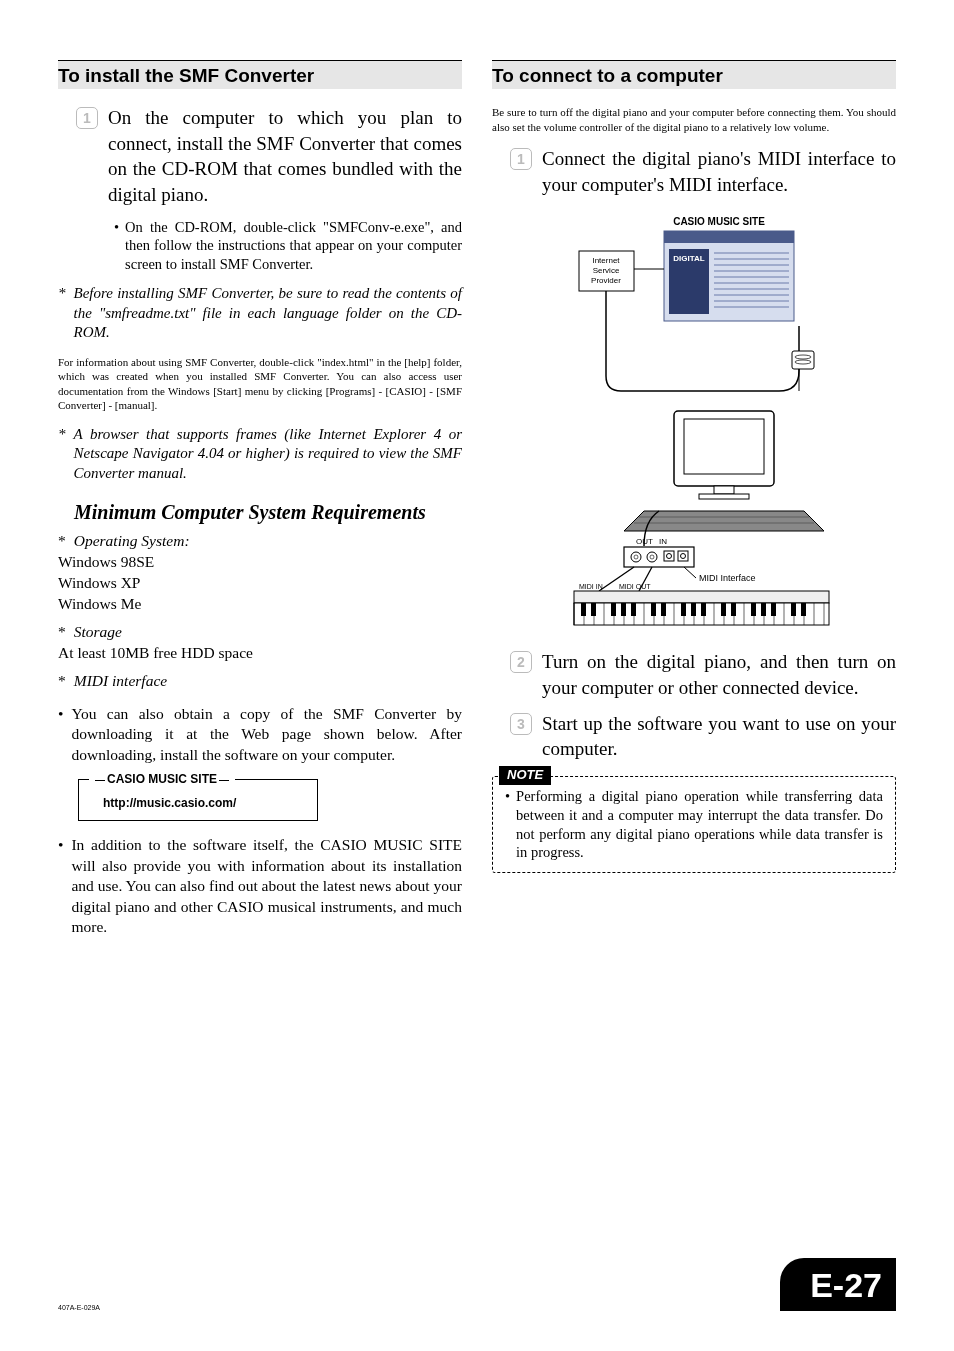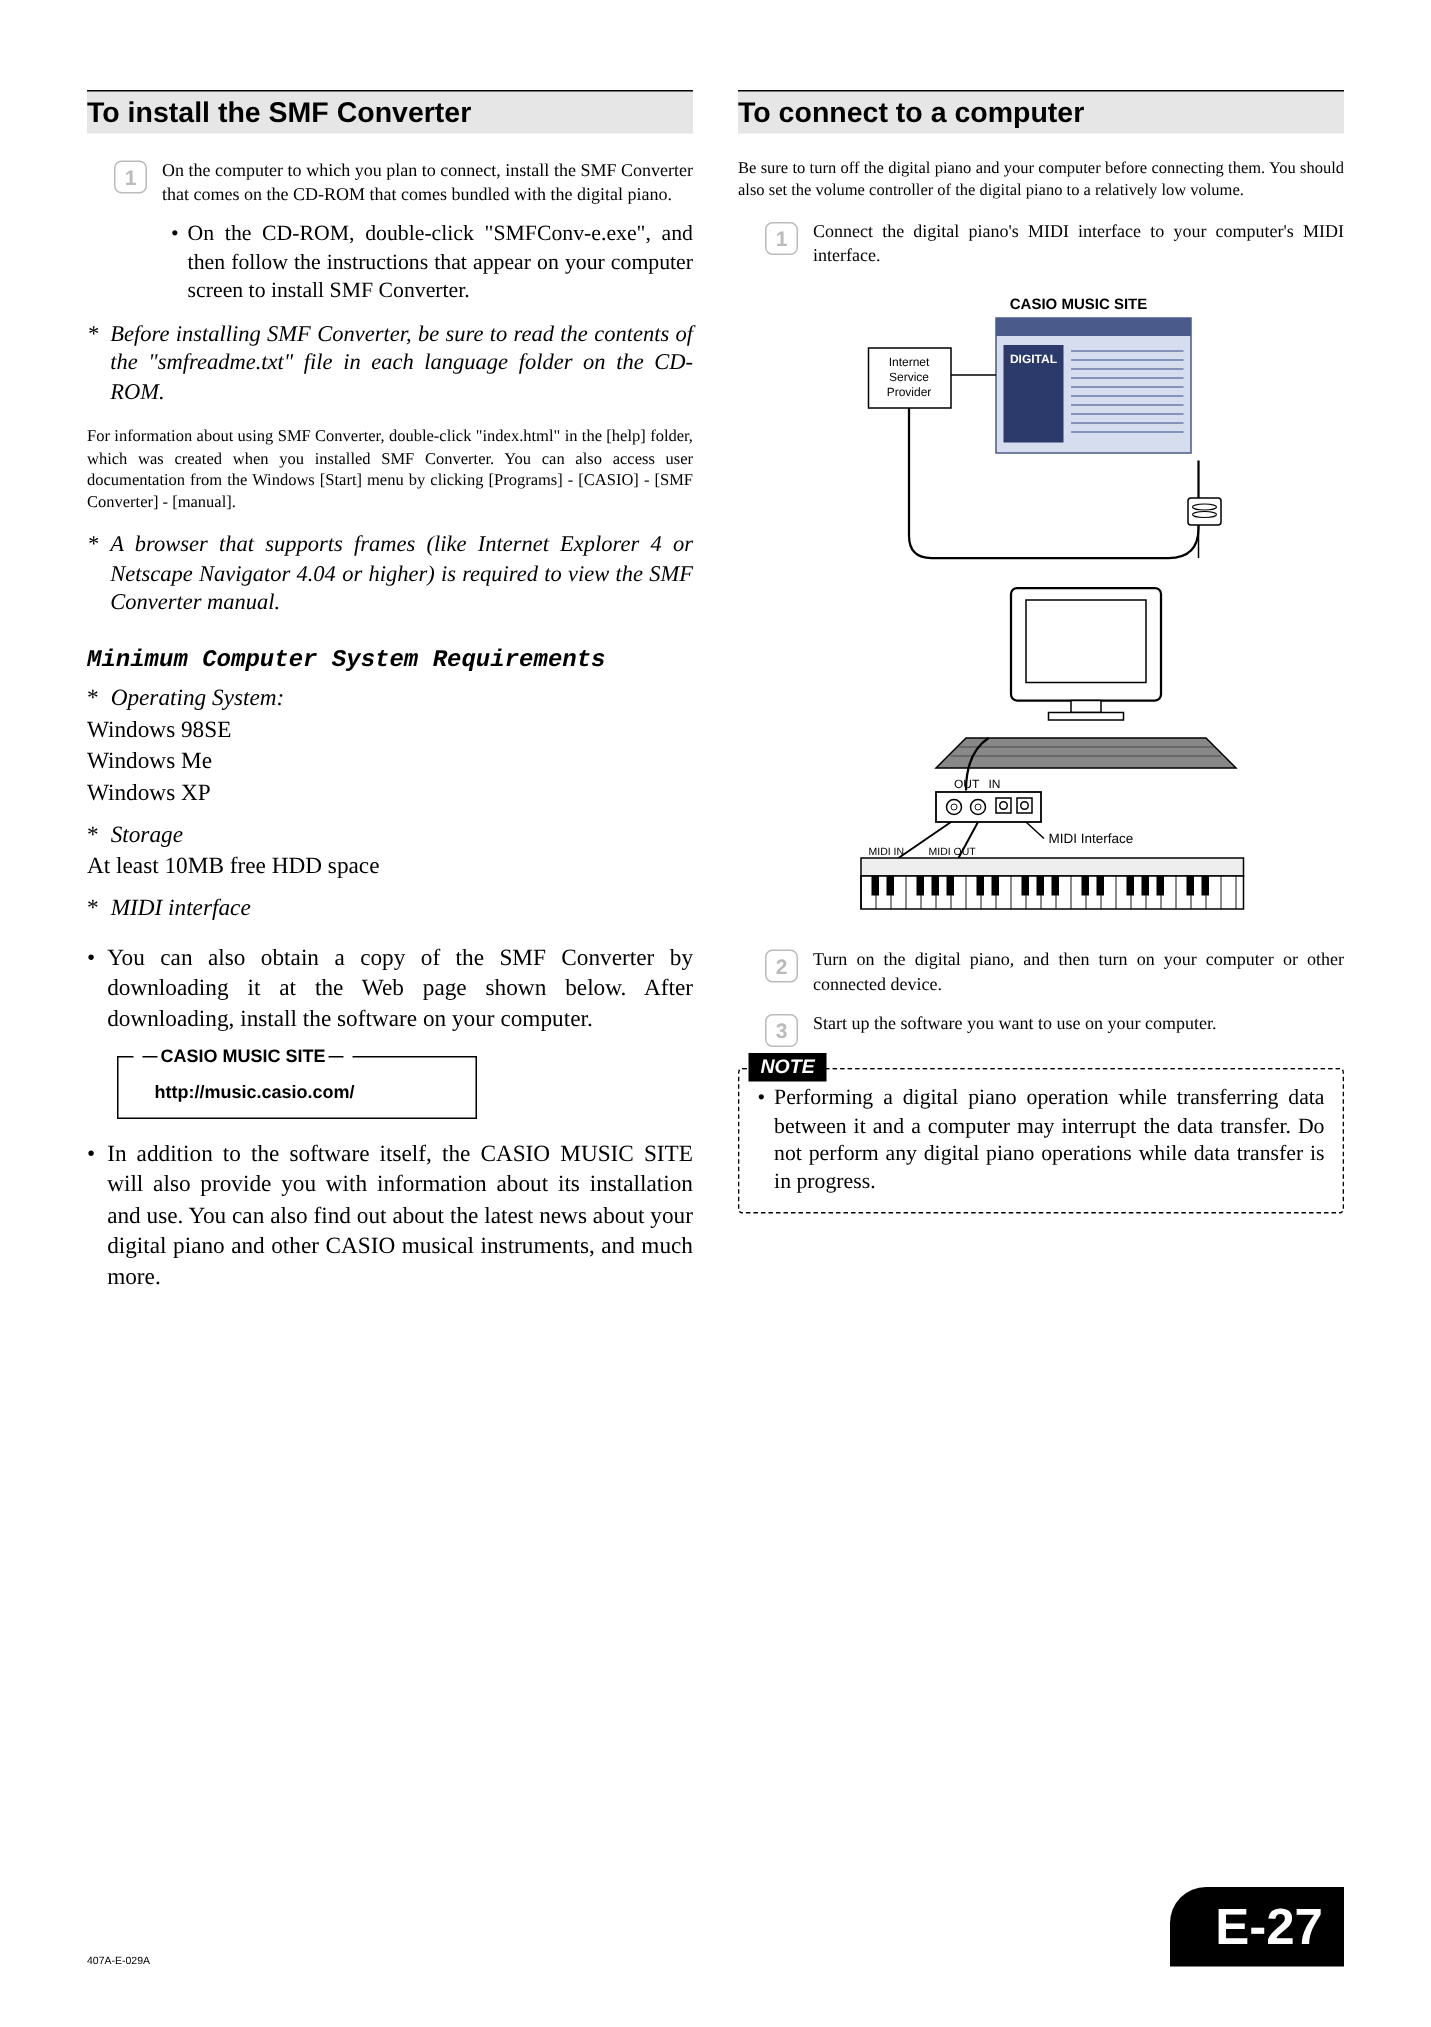--- a/index.html
+++ b/index.html
@@ -5,25 +5,25 @@
   * { box-sizing: border-box; margin: 0; padding: 0; }
   body { font-family: "Times New Roman", serif; background: #fff; color: #000; width: 954px; margin: 0 auto; }
   .page { padding: 60px 58px 40px 58px; position: relative; min-height: 1351px; }
   .header { text-align: right; font-style: italic; font-weight: bold; font-size: 21px; font-family: Arial, sans-serif; border-bottom: 3px solid #000; padding-bottom: 2px; margin-bottom: 44px; }
   .header .thinrule { border-top: 1px solid #000; height: 3px; margin-top: 0; }
   .columns { display: flex; gap: 30px; }
   .col { flex: 1; }
   .section-title { font-family: Arial, sans-serif; font-weight: bold; font-size: 19px; background: #e6e6e6; padding: 4px 4px 2px 0; border-top: 1px solid #000; margin-bottom: 16px; }
   .step { display: flex; align-items: flex-start; gap: 10px; margin: 10px 0 10px 18px; }
   .step-num { width: 22px; height: 22px; border-radius: 5px; background: #fff; border: 1.5px solid #bbb; color: #bbb; font-family: Arial, sans-serif; font-weight: bold; font-size: 14px; display: flex; align-items: center; justify-content: center; flex-shrink: 0; margin-top: 2px; }
-  .step-text { font-size: 12px; line-height: 1.35; text-align: justify; }
+  .step-text { font-size: 19px; line-height: 1.35; text-align: justify; }
   .sub-bullet { margin: 6px 0 6px 56px; font-size: 14.5px; line-height: 1.3; text-align: justify; display: flex; gap: 6px; }
   .star-item { margin: 10px 0 6px 0; font-size: 15px; font-style: italic; line-height: 1.3; text-align: justify; display: flex; gap: 8px; }
   .body-text { font-size: 11px; line-height: 1.32; text-align: justify; margin: 12px 0; }
-  .subhead { font-family: Liberation Mono, monospace; font-weight: bold; font-style: italic; font-size: 16px; margin: 18px 0 6px 0; }
+  .subhead { font-family: Liberation Serif, serif; font-weight: bold; font-style: italic; font-size: 20px; margin: 18px 0 6px 16px; }
   .plain { font-size: 15.5px; line-height: 1.35; }
   .star-plain { margin: 8px 0 2px 0; font-size: 15.5px; display: flex; gap: 8px; }
   .dot-bullet { margin: 14px 0; font-size: 15.5px; line-height: 1.32; text-align: justify; display: flex; gap: 8px; }
   .casio-box { border: 1px solid #000; margin: 8px 0 12px 20px; width: 240px; position: relative; padding: 16px 12px 10px 24px; }
   .casio-box-label { position: absolute; top: -8px; left: 10px; background: #fff; font-family: Arial, sans-serif; font-weight: bold; font-size: 12px; padding: 0 4px; }
   .casio-box-label::before, .casio-box-label::after { content: ""; display: inline-block; width: 10px; border-top: 1px solid #000; vertical-align: middle; margin: 0 2px; }
   .casio-url { font-family: Arial, sans-serif; font-weight: bold; font-size: 12px; }
   .note-box { border: 1.5px dashed #000; border-radius: 3px; padding: 10px 12px 10px 12px; margin-top: 14px; position: relative; font-size: 14.5px; line-height: 1.3; text-align: justify; }
   .note-label { position: absolute; top: -11px; left: 6px; background: #000; color: #fff; font-family: Arial, sans-serif; font-weight: bold; font-style: italic; font-size: 13px; padding: 1px 8px; }
   .note-bullet { display: flex; gap: 6px; }
@@ -64,22 +64,22 @@
         <span>A browser that supports frames (like Internet Explorer 4 or Netscape Navigator 4.04 or higher) is required to view the SMF Converter manual.</span>
       </div>
 
       <div class="subhead">Minimum Computer System Requirements</div>
 
       <div class="star-plain">
         <span>*</span>
         <span style="font-style:italic">Operating System:</span>
       </div>
       <div class="plain">Windows 98SE</div>
+      <div class="plain">Windows XP</div>
       <div class="plain">Windows Me</div>
-      <div class="plain">Windows XP</div>
 
       <div class="star-plain">
         <span>*</span>
         <span style="font-style:italic">Storage</span>
       </div>
       <div class="plain">At least 10MB free HDD space</div>
 
       <div class="star-plain" style="margin-bottom:12px">
         <span>*</span>
         <span style="font-style:italic">MIDI interface</span>

